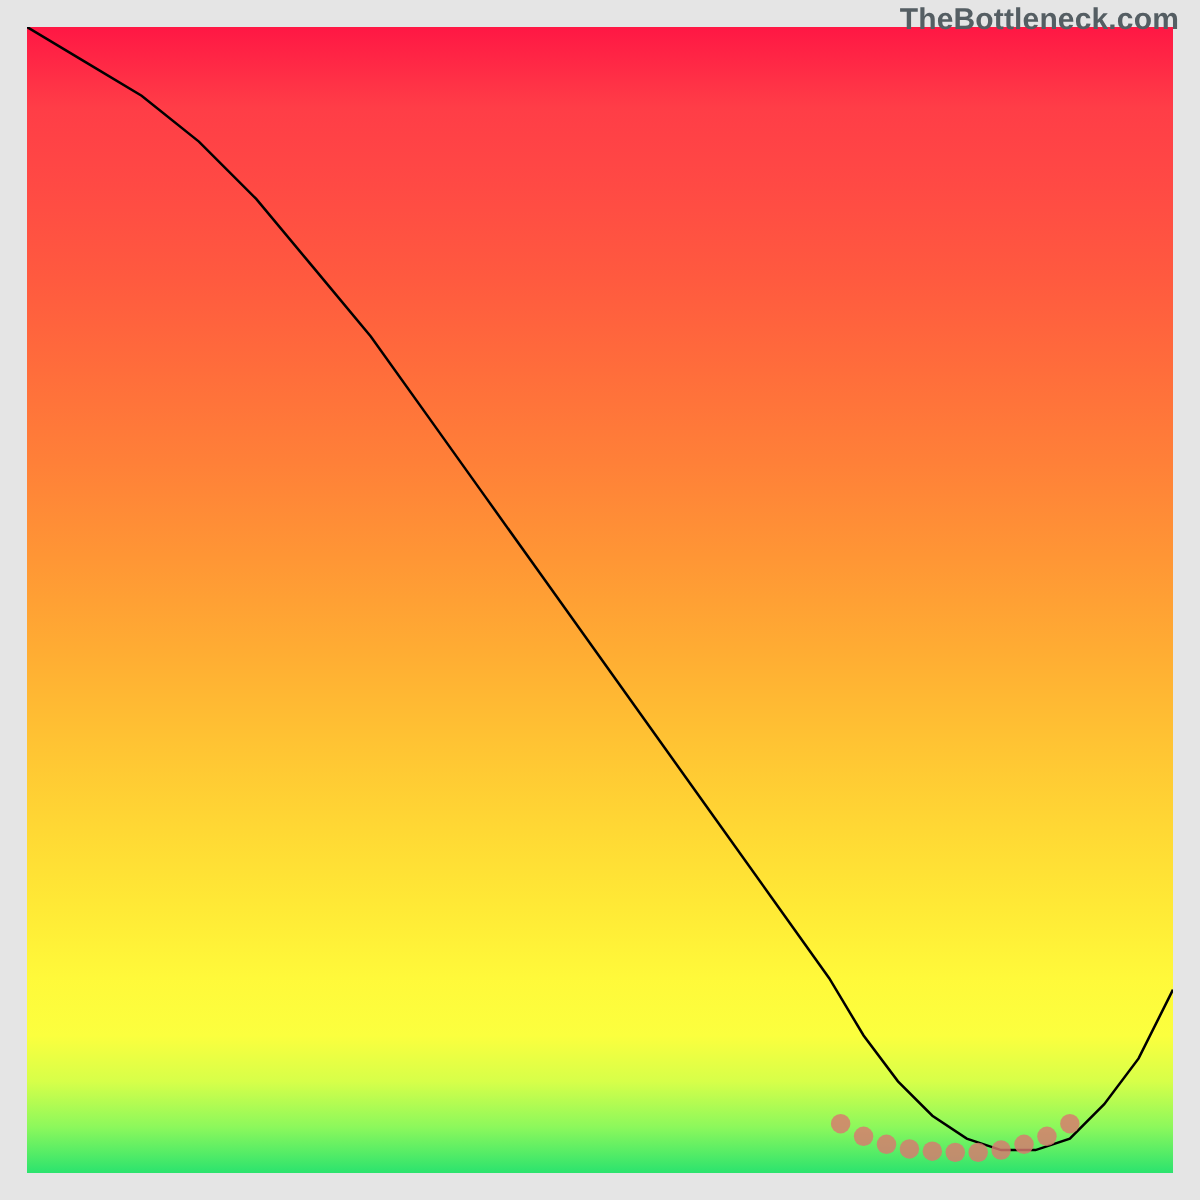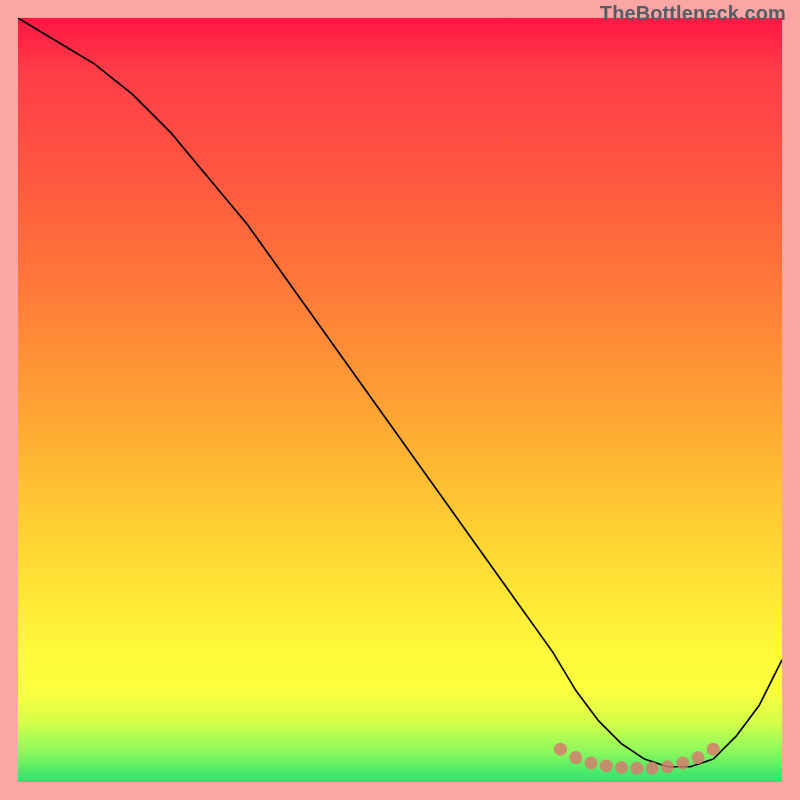--- a/index.html
+++ b/index.html
@@ -8,21 +8,21 @@
     width: 800px;
     height: 800px;
     background: #000;
     overflow: hidden;
     font-family: Arial, Helvetica, sans-serif;
   }
   .frame {
     position: relative;
     width: 800px;
     height: 800px;
-    background: #fca5a5;
+    background: #e5e5e5;
   }
   .plot-bg {
     position: absolute;
     left: 18px;
     top: 18px;
     width: 764px;
     height: 764px;
     background: linear-gradient(
       to bottom,
       #ff1744 0%,

